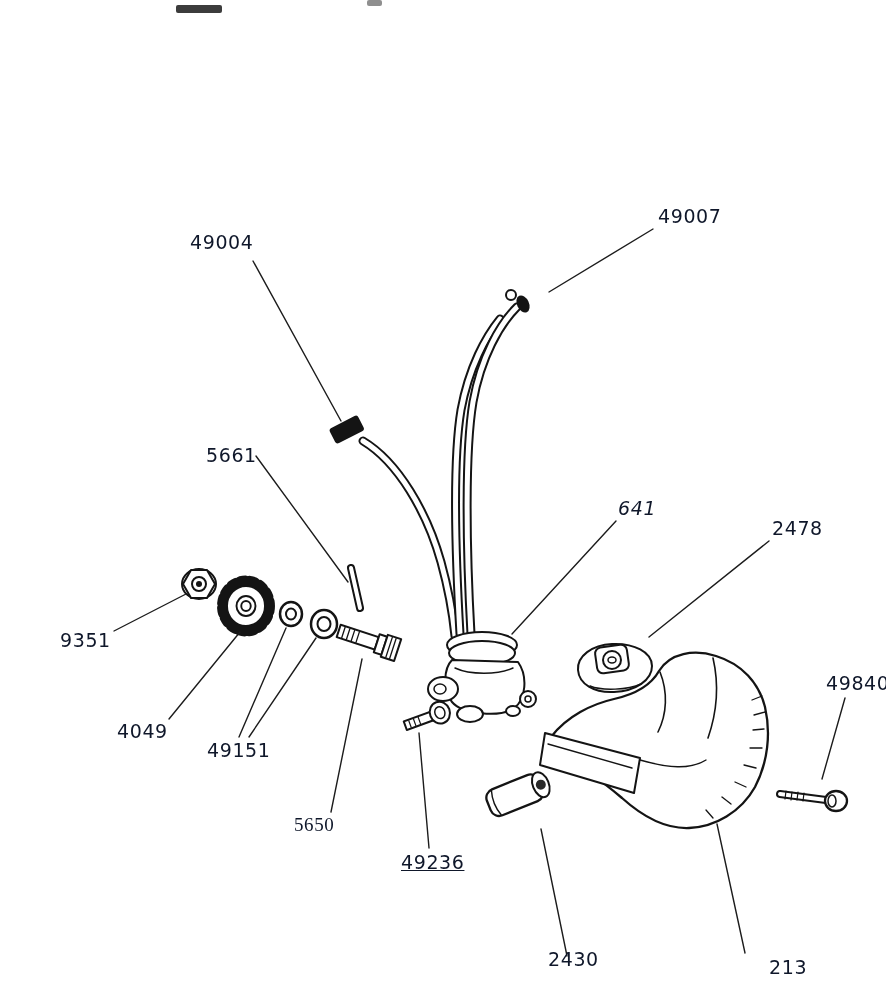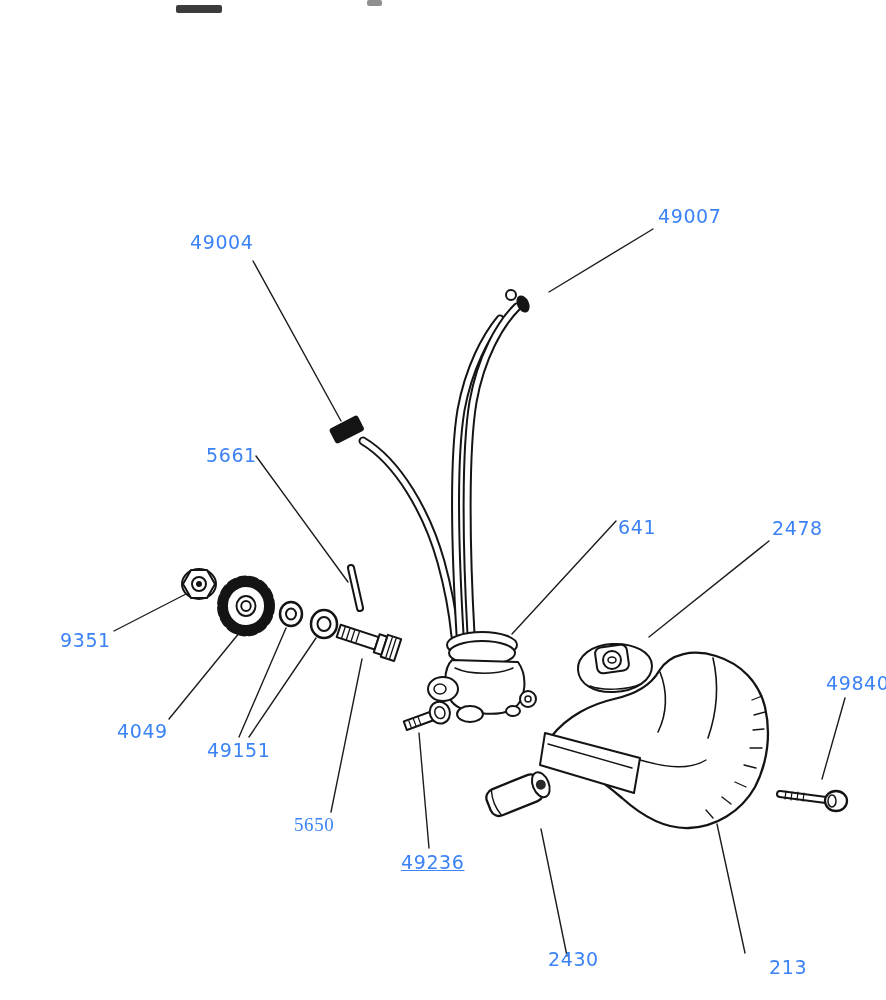--- a/index.html
+++ b/index.html
@@ -17,21 +17,21 @@
   }
   .diagram-svg {
     position: absolute;
     left: 0;
     top: 0;
   }
   .part-label {
     position: absolute;
     font-size: 19px;
     letter-spacing: 0.6px;
-    color: #3b82f6;
+    color: #0f172a;
     white-space: nowrap;
     user-select: none;
   }
 </style>
 </head>
 <body>
 
 <div class="canvas">
 
   <svg class="diagram-svg" width="886" height="1000" viewBox="0 0 886 1000" stroke-linecap="round" stroke-linejoin="round">
@@ -185,21 +185,21 @@
       <line x1="429" y1="848" x2="419" y2="733"></line>
       <line x1="567" y1="956" x2="541" y2="829"></line>
       <line x1="745" y1="953" x2="717" y2="824"></line>
       <line x1="845" y1="698" x2="822" y2="779"></line>
     </g>
   </svg>
 
   <div class="part-label" style="left:190px; top:231px;">49004</div>
   <div class="part-label" style="left:658px; top:205px;">49007</div>
   <div class="part-label" style="left:206px; top:429px;margin-top:15px;">5661</div>
-  <div class="part-label" style="left:618px; top:516px;">641</div>
+  <div class="part-label" style="left:618px; top:497px;font-style:italic;">641</div>
   <div class="part-label" style="left:772px; top:517px;">2478</div>
   <div class="part-label" style="left:60px;  top:629px;text-align:center;">9351</div>
   <div class="part-label" style="left:117px; top:720px;">4049</div>
   <div class="part-label" style="left:207px; top:739px;">49151</div>
   <div class="part-label" style="left:294px; top:814px;font-family:Liberation Serif, serif;">5650</div>
   <div class="part-label" style="left:401px; top:851px;text-decoration:underline;">49236</div>
   <div class="part-label" style="left:548px; top:948px;">2430</div>
   <div class="part-label" style="left:727px; top:956px;margin-left:42px;">213</div>
   <div class="part-label" style="left:826px; top:672px;">49840</div>
 

